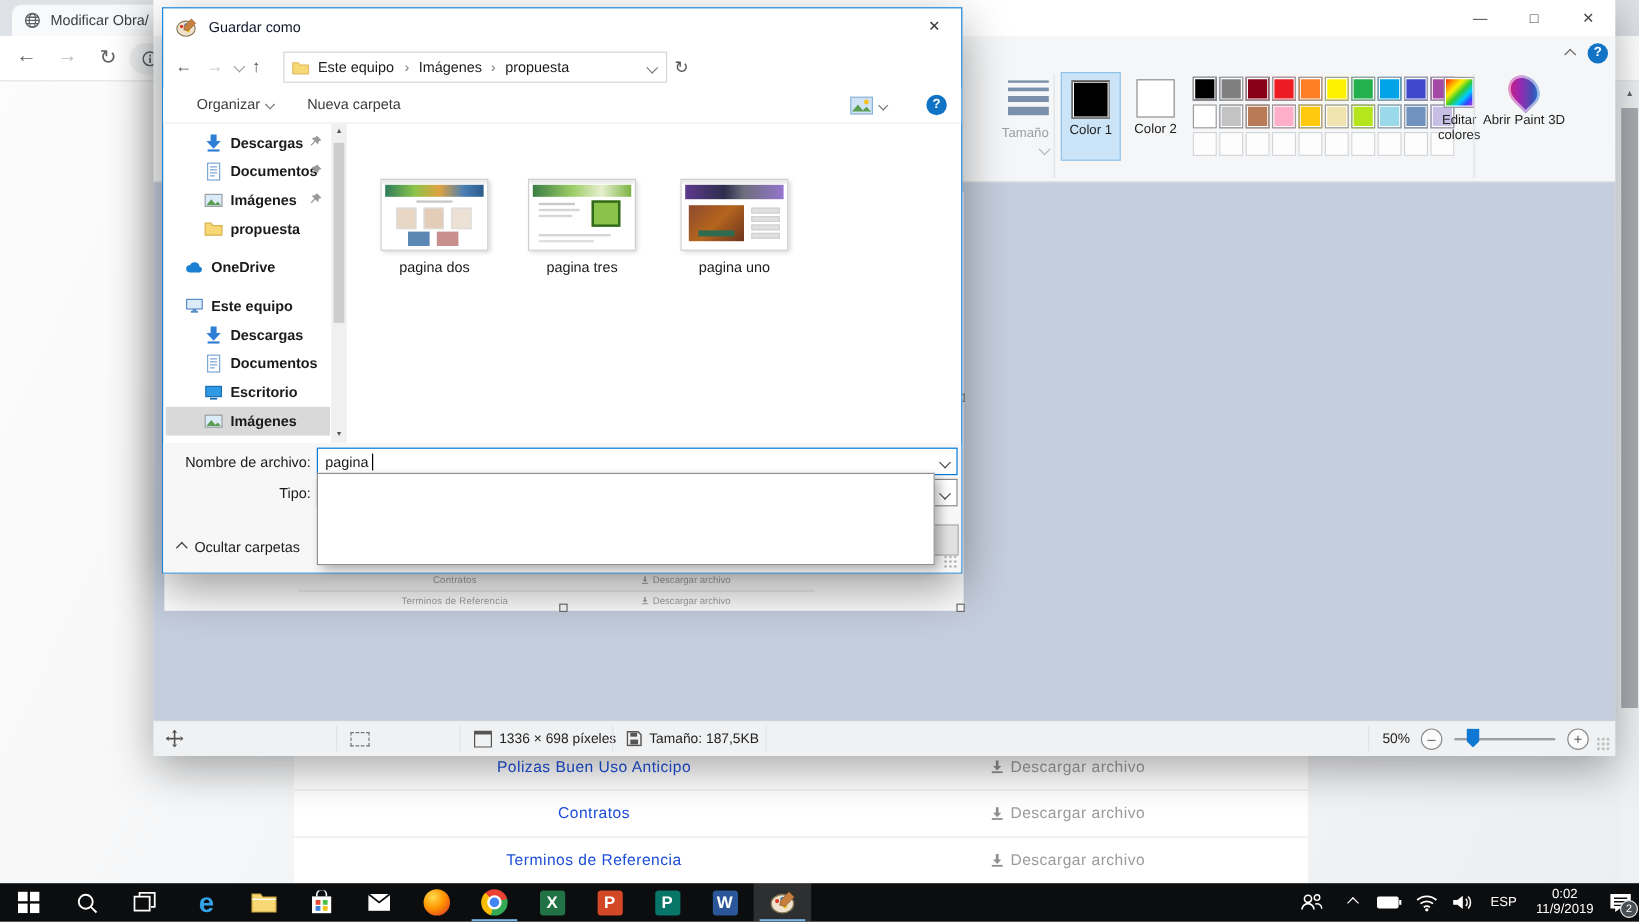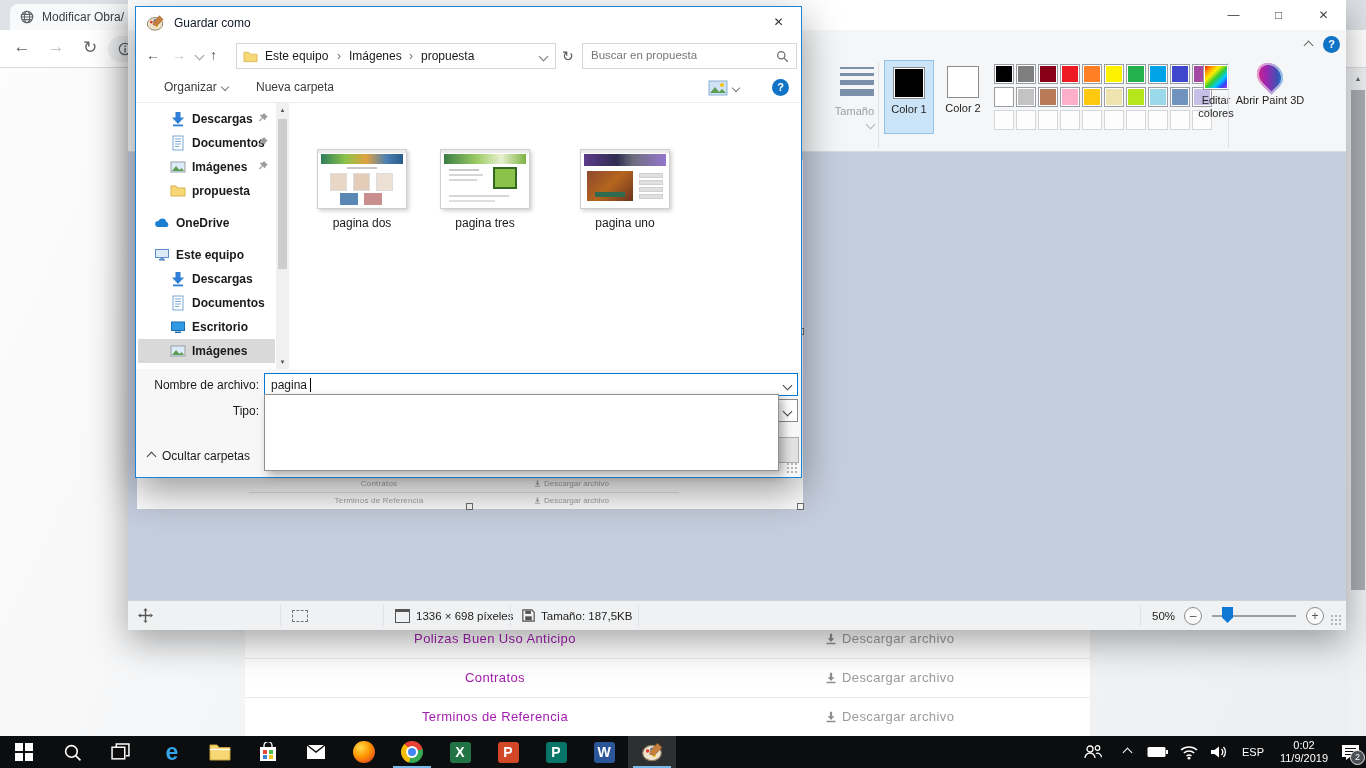--- a/index.html
+++ b/index.html
@@ -17,21 +17,21 @@
   #tabstrip{left:0;top:0;width:1366px;height:30px;background:#dee1e6;}
   #tab{left:10px;top:4px;width:230px;height:26px;background:#f8f9fa;border-radius:8px 8px 0 0;display:flex;align-items:center;padding-left:10px;box-sizing:border-box;color:#3c4043;}
   #btoolbar{left:0;top:30px;width:1366px;height:38px;background:#fff;border-bottom:1px solid #dadce0;box-sizing:border-box;}
   .bnav{position:absolute;top:7px;font-size:17px;color:#5f6368;width:24px;text-align:center;}
   #addrpill{left:108px;top:36px;width:80px;height:26px;background:#f1f3f4;border-radius:13px;}
   #bpage{left:0;top:68px;width:1366px;height:668px;
     background:linear-gradient(115deg,#fcfcfd 0%,#f5f6f7 30%,#e9ebee 55%,#f2f3f5 75%,#eceef0 100%);}
   #pagecard{position:absolute;left:245px;top:0;width:845px;height:668px;background:#fff;}
   .webrow{position:relative;height:38px;}
   .webrow+.webrow{border-top:1px solid #eaeaea;}
-  .webrow .lbl{position:absolute;left:20px;width:460px;top:11px;text-align:center;color:#a21caf;font-size:13px;letter-spacing:.4px;}
+  .webrow .lbl{position:absolute;left:20px;width:460px;top:11px;text-align:center;color:#1d4ed8;font-size:13px;letter-spacing:.4px;}
   .webrow .act{position:absolute;left:580px;top:11px;color:#9b9b9b;font-size:13px;letter-spacing:.4px;display:flex;align-items:center;gap:5px;}
   .dlico{width:12px;height:12px;fill:#8f8f8f;}
   #bscroll{left:1350px;top:68px;width:16px;height:668px;background:#eef0f2;}
   #bscroll .arr{position:absolute;left:0;width:16px;height:14px;color:#606468;font-size:7px;text-align:center;line-height:14px;}
   #bthumb{position:absolute;left:1px;top:22px;width:14px;height:500px;background:#a9adb2;}
   
   #paint{left:128px;top:0;width:1218px;height:630px;background:#f5f6f7;box-shadow:0 12px 34px rgba(0,0,0,.35);}
   #pt-title{left:0;top:0;width:1218px;height:30px;background:#fff;}
   .wbtn{position:absolute;top:0;width:45px;height:30px;text-align:center;line-height:30px;color:#444;font-size:12px;}
   #pt-ribbon{left:0;top:30px;width:1218px;height:122px;background:#f5f6f7;border-bottom:1px solid #d8dade;box-sizing:border-box;}
@@ -331,27 +331,20 @@
             <path d="M1 2h5l1.5 2H15v8H1z" fill="#f8d775" stroke="#d8b24e" stroke-width=".8"></path>
           </svg>
         <span class="i" style="left:28px;top:5px">Este equipo</span>
         <span class="i" style="left:100px;top:5px;color:#777">›</span>
         <span class="i" style="left:112px;top:5px">Imágenes</span>
         <span class="i" style="left:172px;top:5px;color:#777">›</span>
         <span class="i" style="left:184px;top:5px">propuesta</span>
         <span class="chev down" style="position:absolute;right:8px;top:9px"></span>
       </div>
       <span class="navglyph" style="left:426px;top:9px;color:#555">↻</span>
-      <div class="inbox" style="left:446px;top:4px;width:215px;color:#757575">
-        <span class="i" style="left:8px;top:5px;font-size:11.5px">Buscar en propuesta</span>
-        <svg class="i" style="right:7px;top:6px" width="13" height="13" viewBox="0 0 16 16">
-            <circle cx="6.5" cy="6.5" r="4.5" fill="none" stroke="#6a6a6a" stroke-width="1.5"></circle>
-            <path d="M10 10l4.5 4.5" stroke="#6a6a6a" stroke-width="1.5"></path>
-          </svg>
-      </div>
     </div>
 
     <div class="i" id="dlg-toolbar">
       <div class="tbbtn" style="left:28px">
           <span>Organizar</span>
           <span class="chev down" style="width:5px;height:5px"></span>
         </div>
       <div class="tbbtn" style="left:120px">
           <span>Nueva carpeta</span>
         </div>
@@ -482,21 +475,21 @@
           <div class="th-head" style="background:linear-gradient(90deg,#3a7d44,#9ccc65 40%,#e8f0d0 70%,#7cb342)"></div>
           <div class="blk" style="left:8px;top:19px;width:30px;height:2px;background:#c9c9c9"></div>
           <div class="blk" style="left:8px;top:24px;width:34px;height:2px;background:#d6d6d6"></div>
           <div class="blk" style="left:8px;top:29px;width:28px;height:2px;background:#d6d6d6"></div>
           <div class="blk" style="left:52px;top:17px;width:24px;height:22px;background:#8bc34a;border:2px solid #33691e;box-sizing:border-box"></div>
           <div class="blk" style="left:8px;top:45px;width:60px;height:2px;background:#d6d6d6"></div>
           <div class="blk" style="left:8px;top:50px;width:46px;height:2px;background:#e0e0e0"></div>
         </div>
         <div class="fname">pagina tres</div>
       </div>
-      <div class="file-item" style="left:434px;top:46px">
+      <div class="file-item" style="left:421px;top:46px">
         <div class="thumb">
           <div class="blk" style="left:0;right:0;top:0;height:3px;background:#ececec"></div>
           <div class="th-head" style="height:12px;background:linear-gradient(90deg,#5e3a8c,#2d2d4e 40%,#6e6e7e 60%,#9575cd)"></div>
           <div class="blk" style="left:6px;top:21px;width:46px;height:30px;background:linear-gradient(135deg,#8d4a2f,#b5651d 50%,#6b3420)"></div>
           <div class="blk" style="left:58px;top:23px;width:22px;height:3px;background:#e0e0e0;border:1px solid #d0d0d0"></div>
           <div class="blk" style="left:58px;top:30px;width:22px;height:3px;background:#e0e0e0;border:1px solid #d0d0d0"></div>
           <div class="blk" style="left:58px;top:37px;width:22px;height:3px;background:#e0e0e0;border:1px solid #d0d0d0"></div>
           <div class="blk" style="left:58px;top:44px;width:22px;height:3px;background:#e0e0e0;border:1px solid #d0d0d0"></div>
           <div class="blk" style="left:14px;top:42px;width:30px;height:5px;background:#2e6b4f"></div>
         </div>

